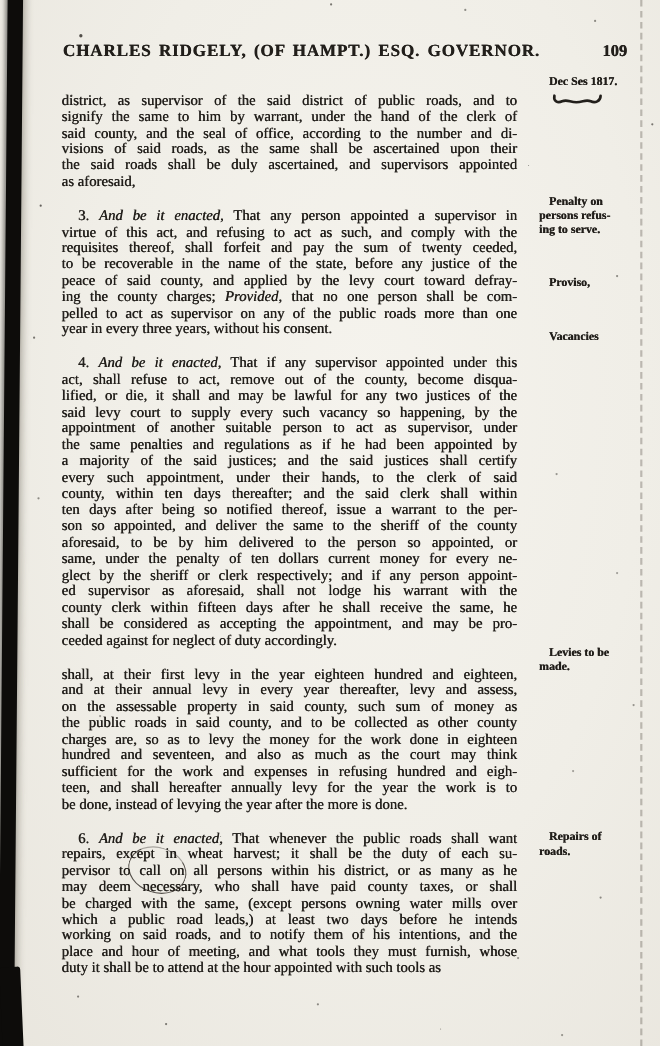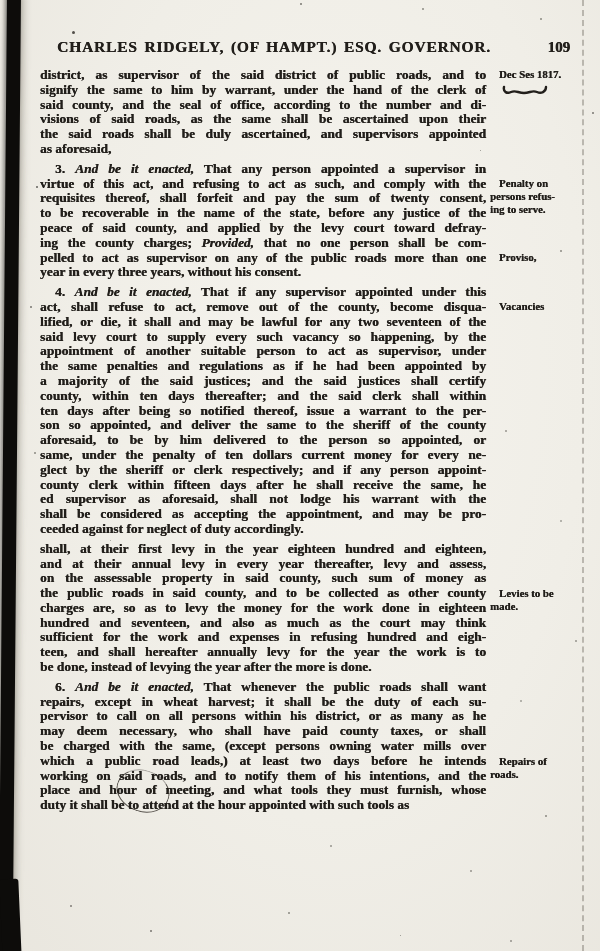--- a/index.html
+++ b/index.html
@@ -28,21 +28,21 @@
   .header{position:absolute;top:38px;left:0;right:0;height:22px;}
   .running-head{position:absolute;left:0;right:52px;text-align:center;
     font-weight:bold;font-size:15.5px;letter-spacing:.8px;word-spacing:2px;
     text-shadow:.4px 0 0 currentColor;}
   .folio{position:absolute;right:30px;top:1px;font-weight:bold;font-size:15px;
     text-shadow:.4px 0 0 currentColor;}
 
   
   .text-col{position:absolute;left:40px;top:68px;width:446px;
     font-size:13.4px;line-height:14.8px;text-shadow:.35px 0 0 currentColor;}
-  .para{margin:0;font-weight:bold;}
+  .para{margin:16px;}
   .para + .para{margin-top:5px;}
   .line{text-align:justify;text-align-last:justify;white-space:nowrap;}
   .line.last{text-align-last:left;}
   .para.indent .line.first{padding-left:15px;}
 
   
   .margin-col{position:absolute;left:490px;top:0;width:96px;height:100%;}
   .mnote{position:absolute;left:0;width:96px;font-weight:bold;font-size:10.8px;
     line-height:13px;text-shadow:.3px 0 0 currentColor;}
   .mline.mfirst{padding-left:9px;}
@@ -67,43 +67,44 @@
         <div class="line first"><span>district, as supervisor of the said district of public roads, and to</span></div>
         <div class="line"><span>signify the same to him by warrant, under the hand of the clerk of</span></div>
         <div class="line"><span>said county, and the seal of office, according to the number and di-</span></div>
         <div class="line"><span>visions of said roads, as the same shall be ascertained upon their</span></div>
         <div class="line"><span>the said roads shall be duly ascertained, and supervisors appointed</span></div>
         <div class="line last"><span>as aforesaid,</span></div>
       </div>
       <div class="para indent">
         <div class="line first"><span>3. </span><i>And be it enacted,</i><span> That any person appointed a supervisor in</span></div>
         <div class="line"><span>virtue of this act, and refusing to act as such, and comply with the</span></div>
-        <div class="line"><span>requisites thereof, shall forfeit and pay the sum of twenty consent,</span></div>
+        <div class="line"><span>requisites thereof, shall forfeit and pay the sum of twenty ceeded,</span></div>
         <div class="line"><span>to be recoverable in the name of the state, before any justice of the</span></div>
         <div class="line"><span>peace of said county, and applied by the levy court toward defray-</span></div>
         <div class="line"><span>ing the county charges; </span><i>Provided,</i><span> that no one person shall be com-</span></div>
         <div class="line"><span>pelled to act as supervisor on any of the public roads more than one</span></div>
         <div class="line last"><span>year in every three years, without his consent.</span></div>
       </div>
       <div class="para indent">
         <div class="line first"><span>4. </span><i>And be it enacted,</i><span> That if any supervisor appointed under this</span></div>
         <div class="line"><span>act, shall refuse to act, remove out of the county, become disqua-</span></div>
-        <div class="line"><span>lified, or die, it shall and may be lawful for any two seventeen of the</span></div>
+        <div class="line"><span>lified, or die, it shall and may be lawful for any two justices of the</span></div>
         <div class="line"><span>said levy court to supply every such vacancy so happening, by the</span></div>
         <div class="line"><span>appointment of another suitable person to act as supervisor, under</span></div>
         <div class="line"><span>the same penalties and regulations as if he had been appointed by</span></div>
         <div class="line"><span>a majority of the said justices; and the said justices shall certify</span></div>
+        <div class="line"><span>every such appointment, under their hands, to the clerk of said</span></div>
         <div class="line"><span>county, within ten days thereafter; and the said clerk shall within</span></div>
         <div class="line"><span>ten days after being so notified thereof, issue a warrant to the per-</span></div>
         <div class="line"><span>son so appointed, and deliver the same to the sheriff of the county</span></div>
         <div class="line"><span>aforesaid, to be by him delivered to the person so appointed, or</span></div>
         <div class="line"><span>same, under the penalty of ten dollars current money for every ne-</span></div>
         <div class="line"><span>glect by the sheriff or clerk respectively; and if any person appoint-</span></div>
+        <div class="line"><span>ed supervisor as aforesaid, shall not lodge his warrant with the</span></div>
         <div class="line"><span>county clerk within fifteen days after he shall receive the same, he</span></div>
-        <div class="line"><span>ed supervisor as aforesaid, shall not lodge his warrant with the</span></div>
         <div class="line"><span>shall be considered as accepting the appointment, and may be pro-</span></div>
         <div class="line last"><span>ceeded against for neglect of duty accordingly.</span></div>
       </div>
       <div class="para indent">
         <div class="line"><span>shall, at their first levy in the year eighteen hundred and eighteen,</span></div>
         <div class="line"><span>and at their annual levy in every year thereafter, levy and assess,</span></div>
         <div class="line"><span>on the assessable property in said county, such sum of money as</span></div>
         <div class="line"><span>the public roads in said county, and to be collected as other county</span></div>
         <div class="line"><span>charges are, so as to levy the money for the work done in eighteen</span></div>
         <div class="line"><span>hundred and seventeen, and also as much as the court may think</span></div>

